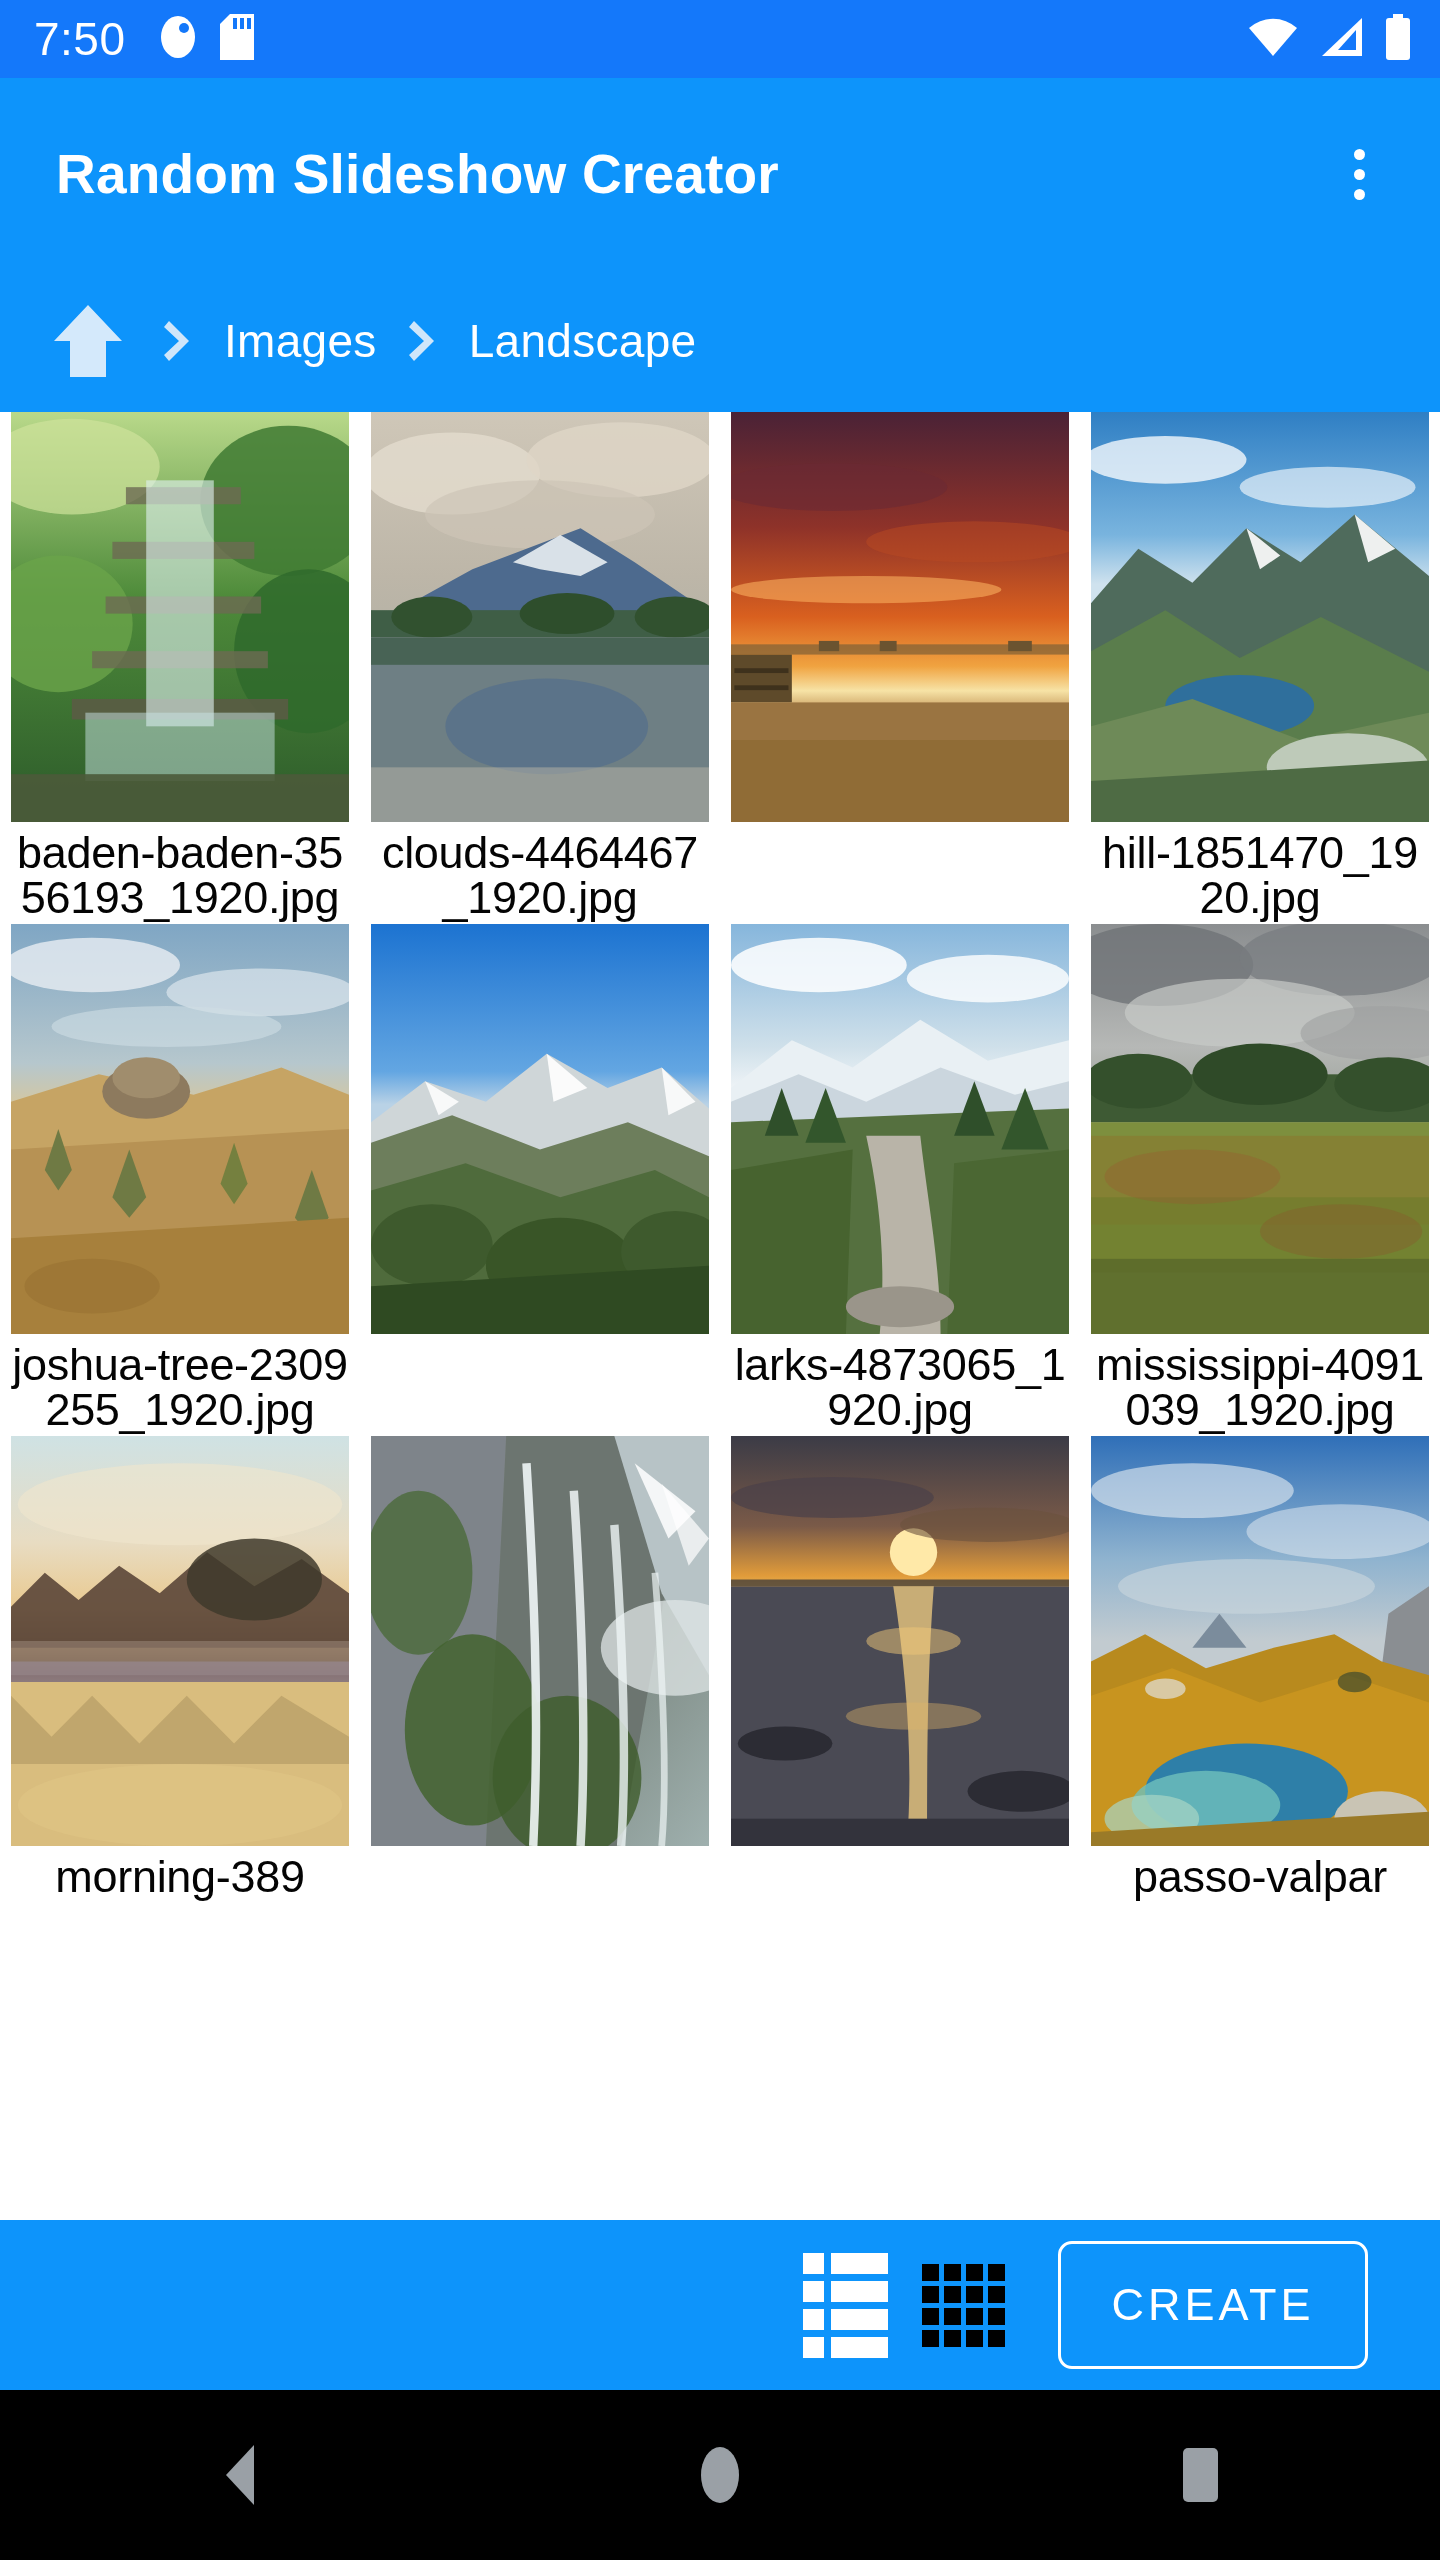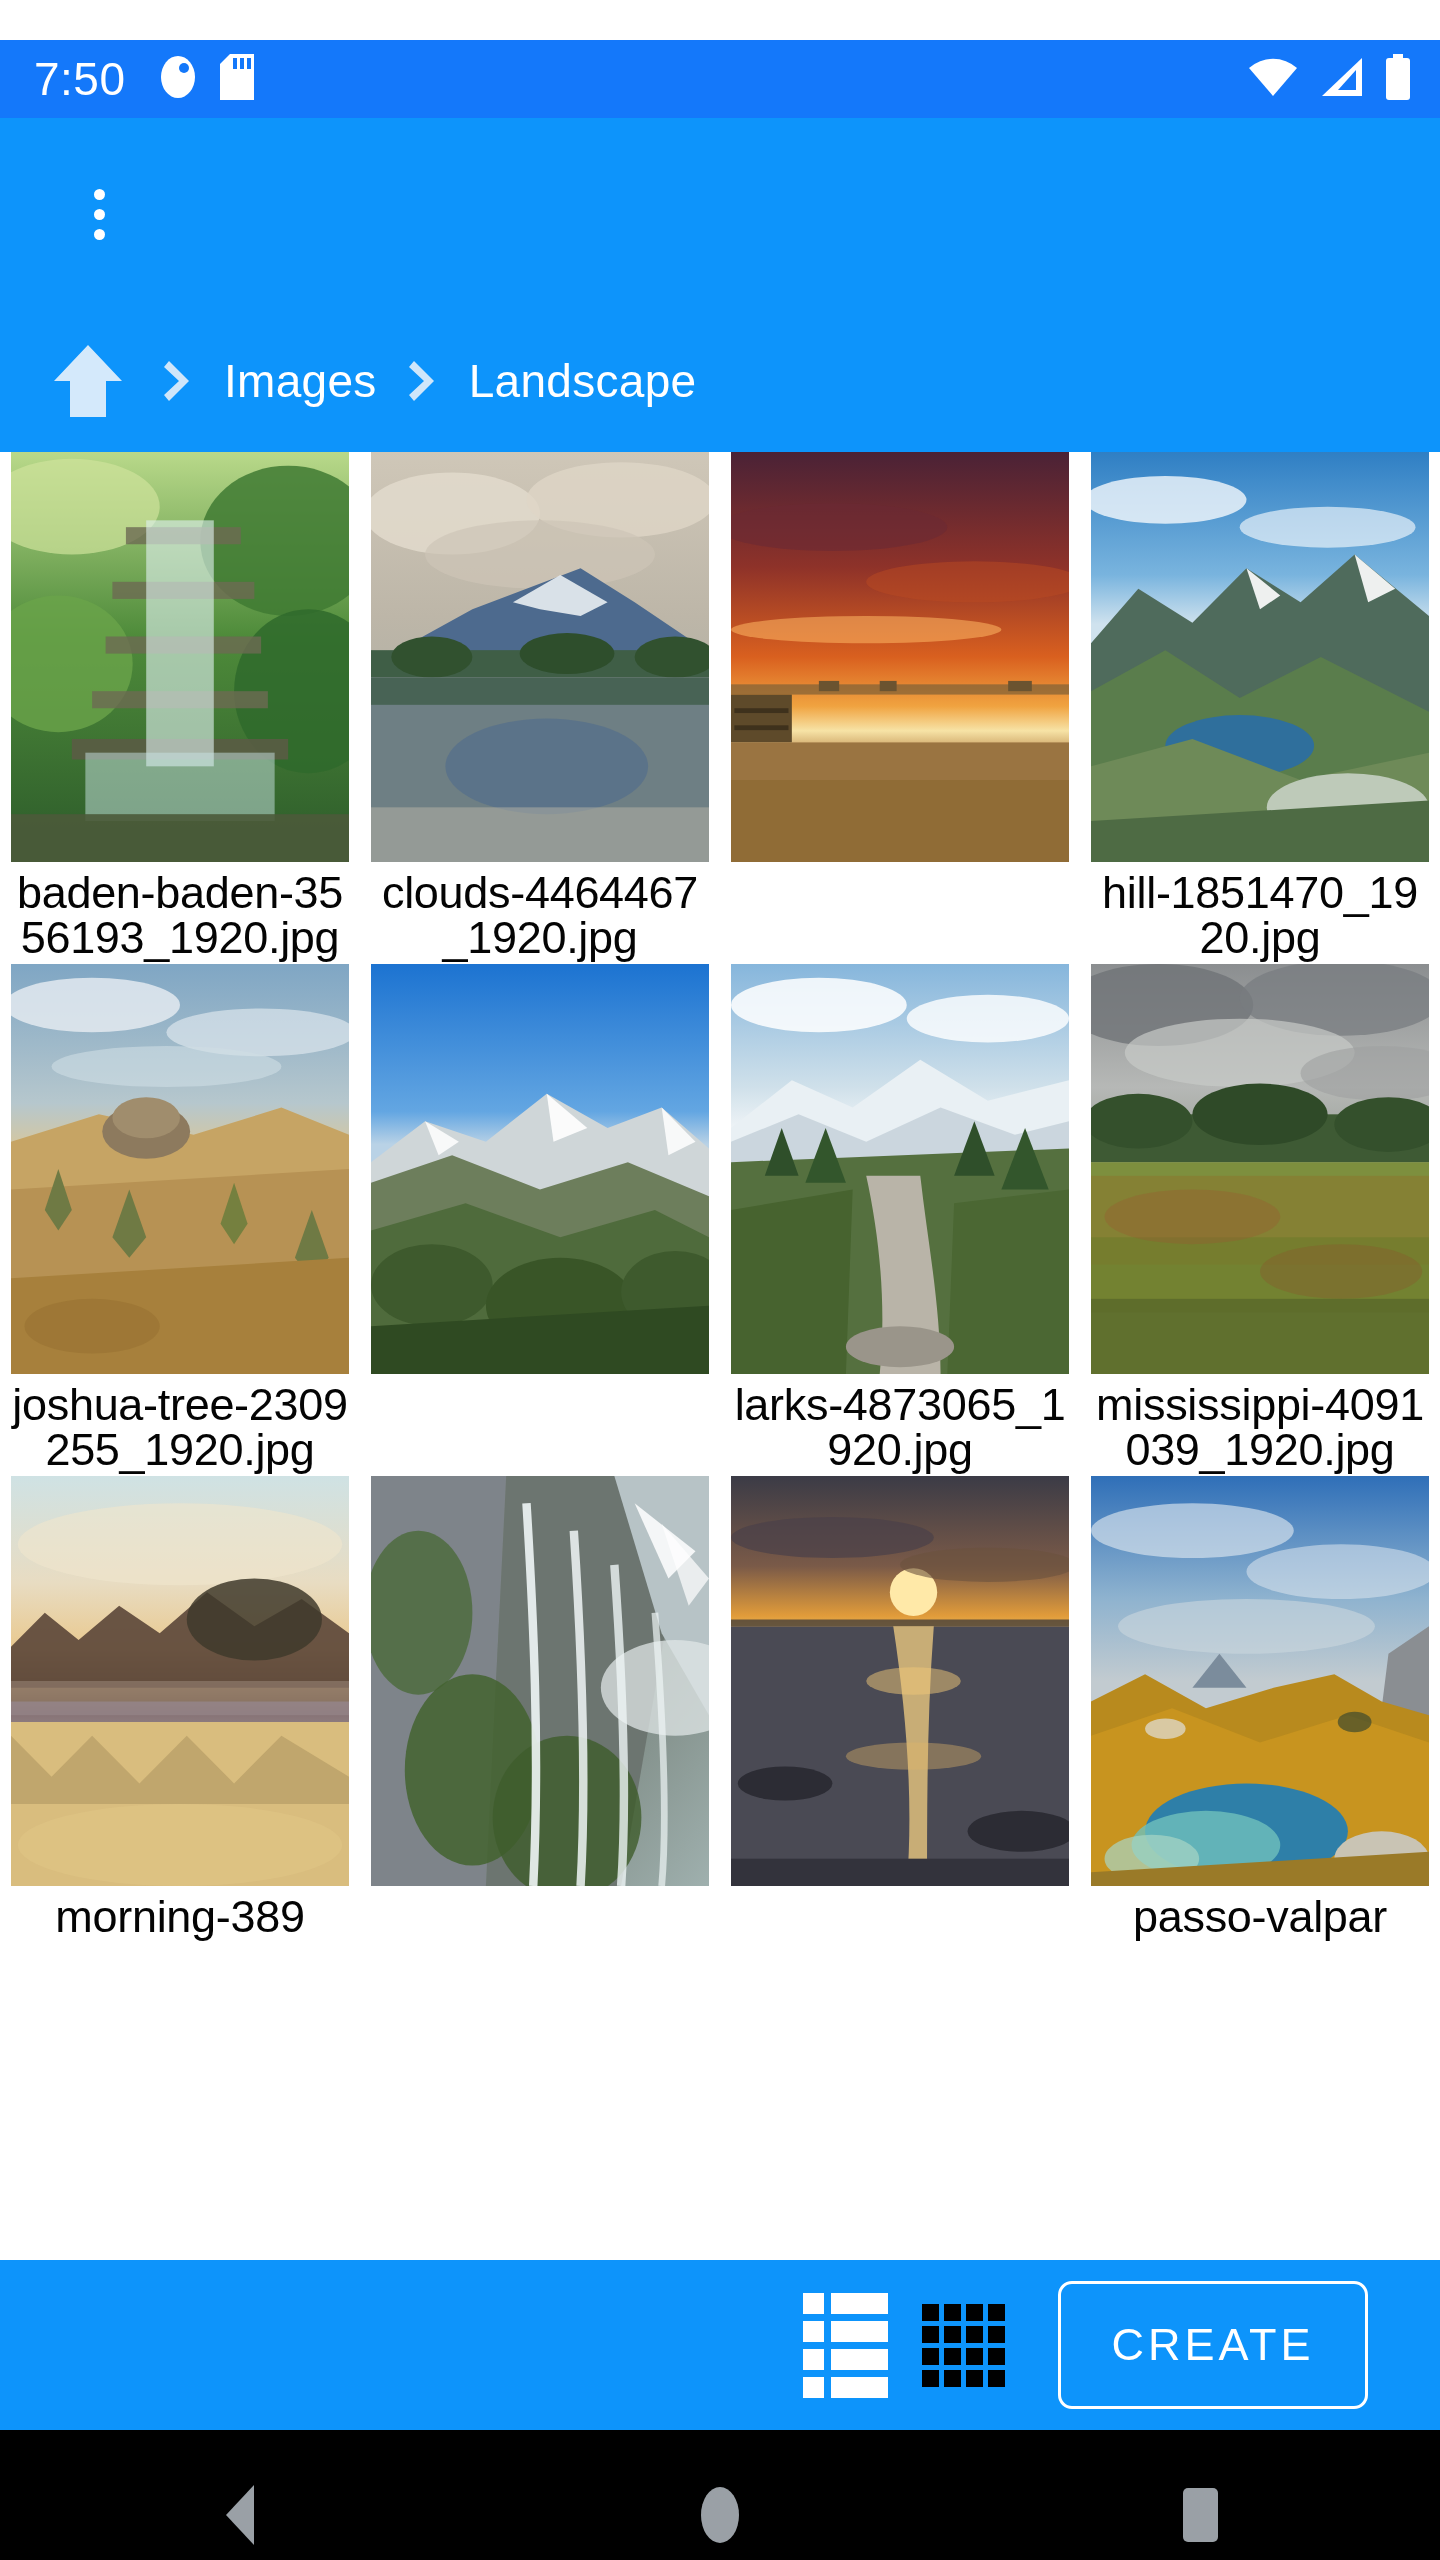--- a/index.html
+++ b/index.html
@@ -2,21 +2,21 @@
 <html><head>
 <meta charset="utf-8">
 <style>
   * { box-sizing: border-box; margin: 0; padding: 0; }
   html, body {
     width: 1440px; height: 2560px;
     background: #ffffff;
     font-family: "Liberation Sans", "DejaVu Sans", sans-serif;
     overflow: hidden;
   }
-  #app { position: relative; width: 1440px; height: 2328px; background: #0f766e; margin-top: 40px; }
+  #app { position: relative; width: 1440px; height: 2328px; background: #0f766e; }
 
   
   .statusbar {
     height: 78px; background: #1478fa;
     display: flex; align-items: center;
     padding: 0 28px 0 34px;
     color: #fff;
   }
   .status-time { font-size: 46px; font-weight: 400; letter-spacing: .5px; line-height: 1; }
   .status-left-icons { display: flex; align-items: center; gap: 22px; margin-left: 32px; }
@@ -172,20 +172,21 @@
       <span class="ic">
         <svg width="28" height="46" viewBox="0 0 28 46">
             <rect x="9" y="0" width="10" height="5" fill="#fff"></rect>
             <rect x="2" y="4" width="24" height="42" rx="3" fill="#fff"></rect>
           </svg>
       </span>
     </div>
   </div>
 
   <div class="appbar">
+    <div class="app-title">Random Slideshow Creator</div>
     <div class="overflow-btn">
       <span class="overflow-dot"></span>
       <span class="overflow-dot"></span>
       <span class="overflow-dot"></span>
     </div>
   </div>
 
   <div class="breadcrumb">
     <span class="crumb-home">
       <svg width="72" height="80" viewBox="0 0 72 80">

